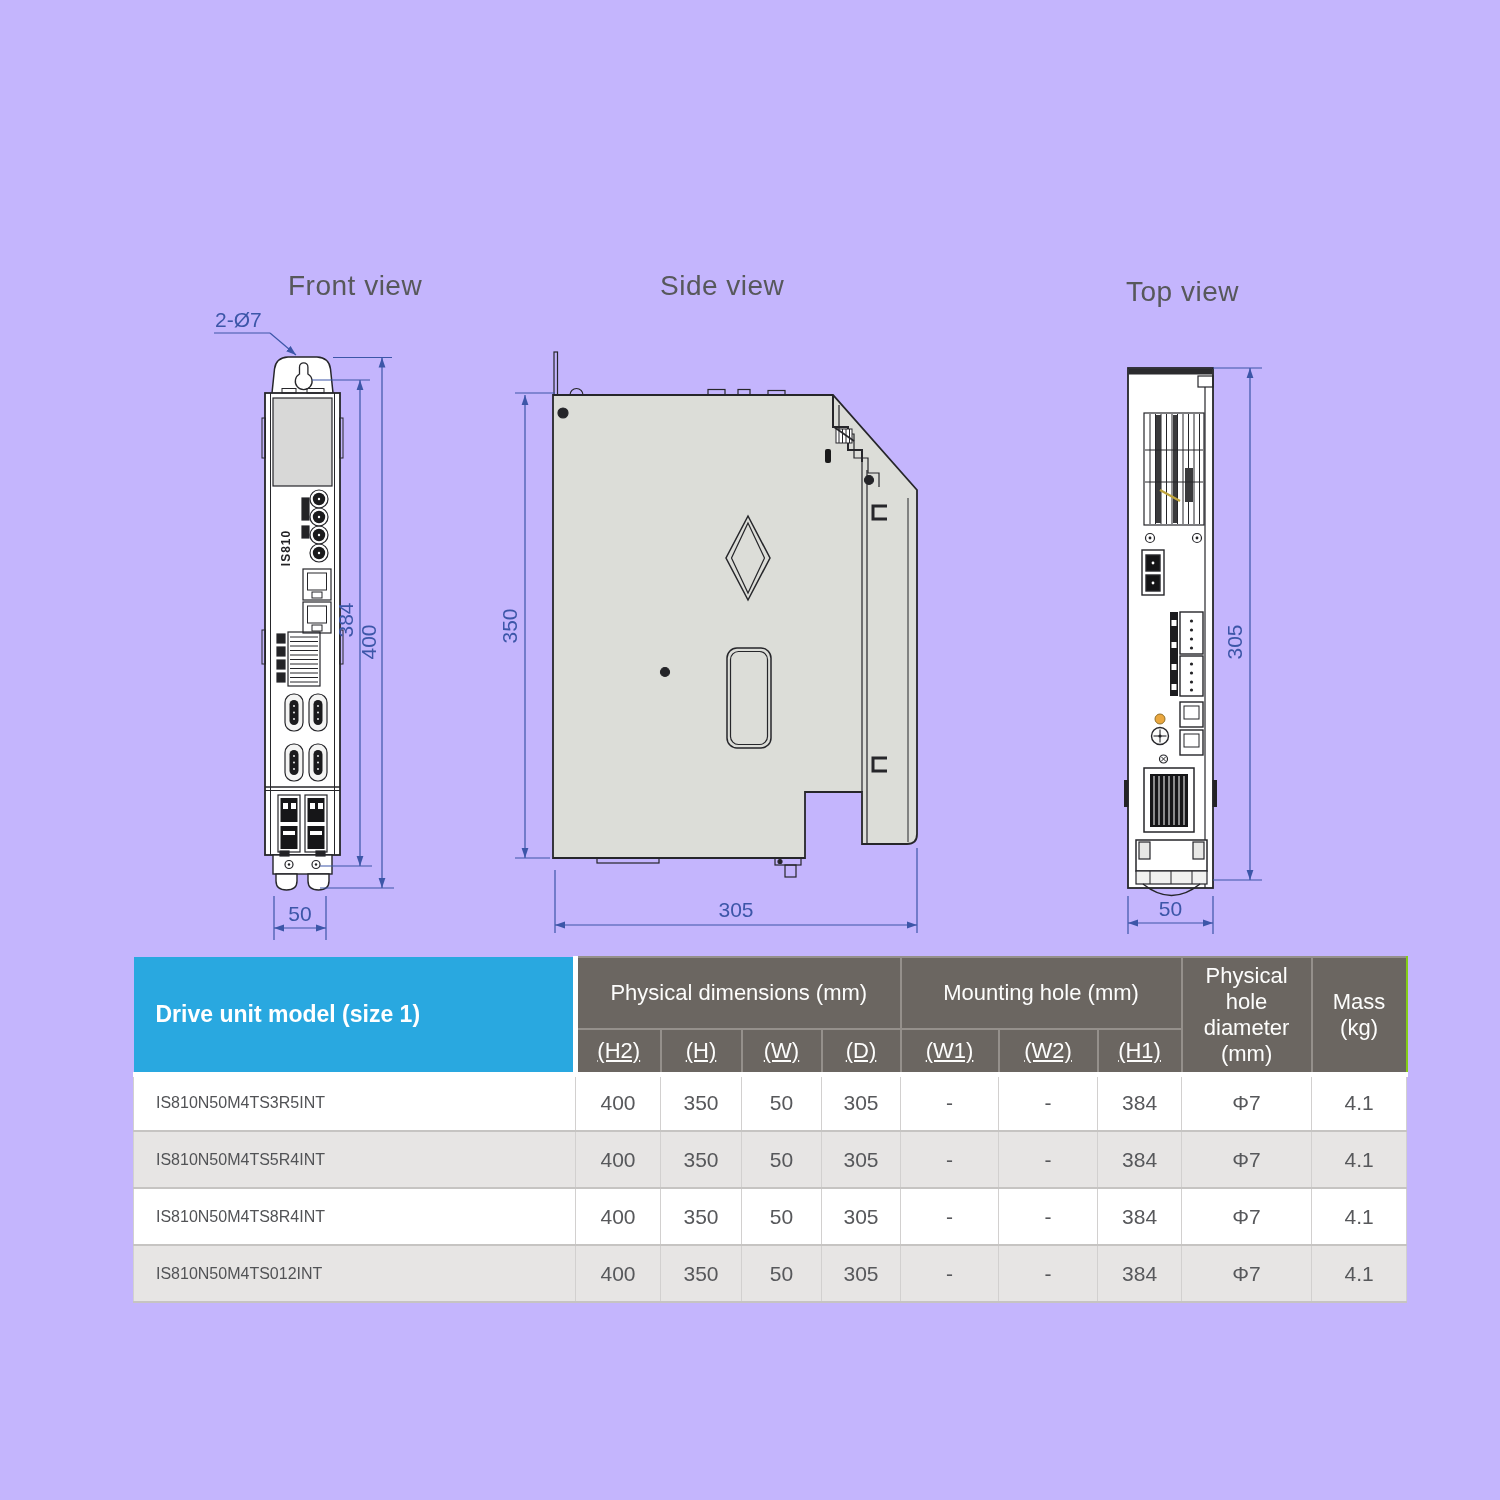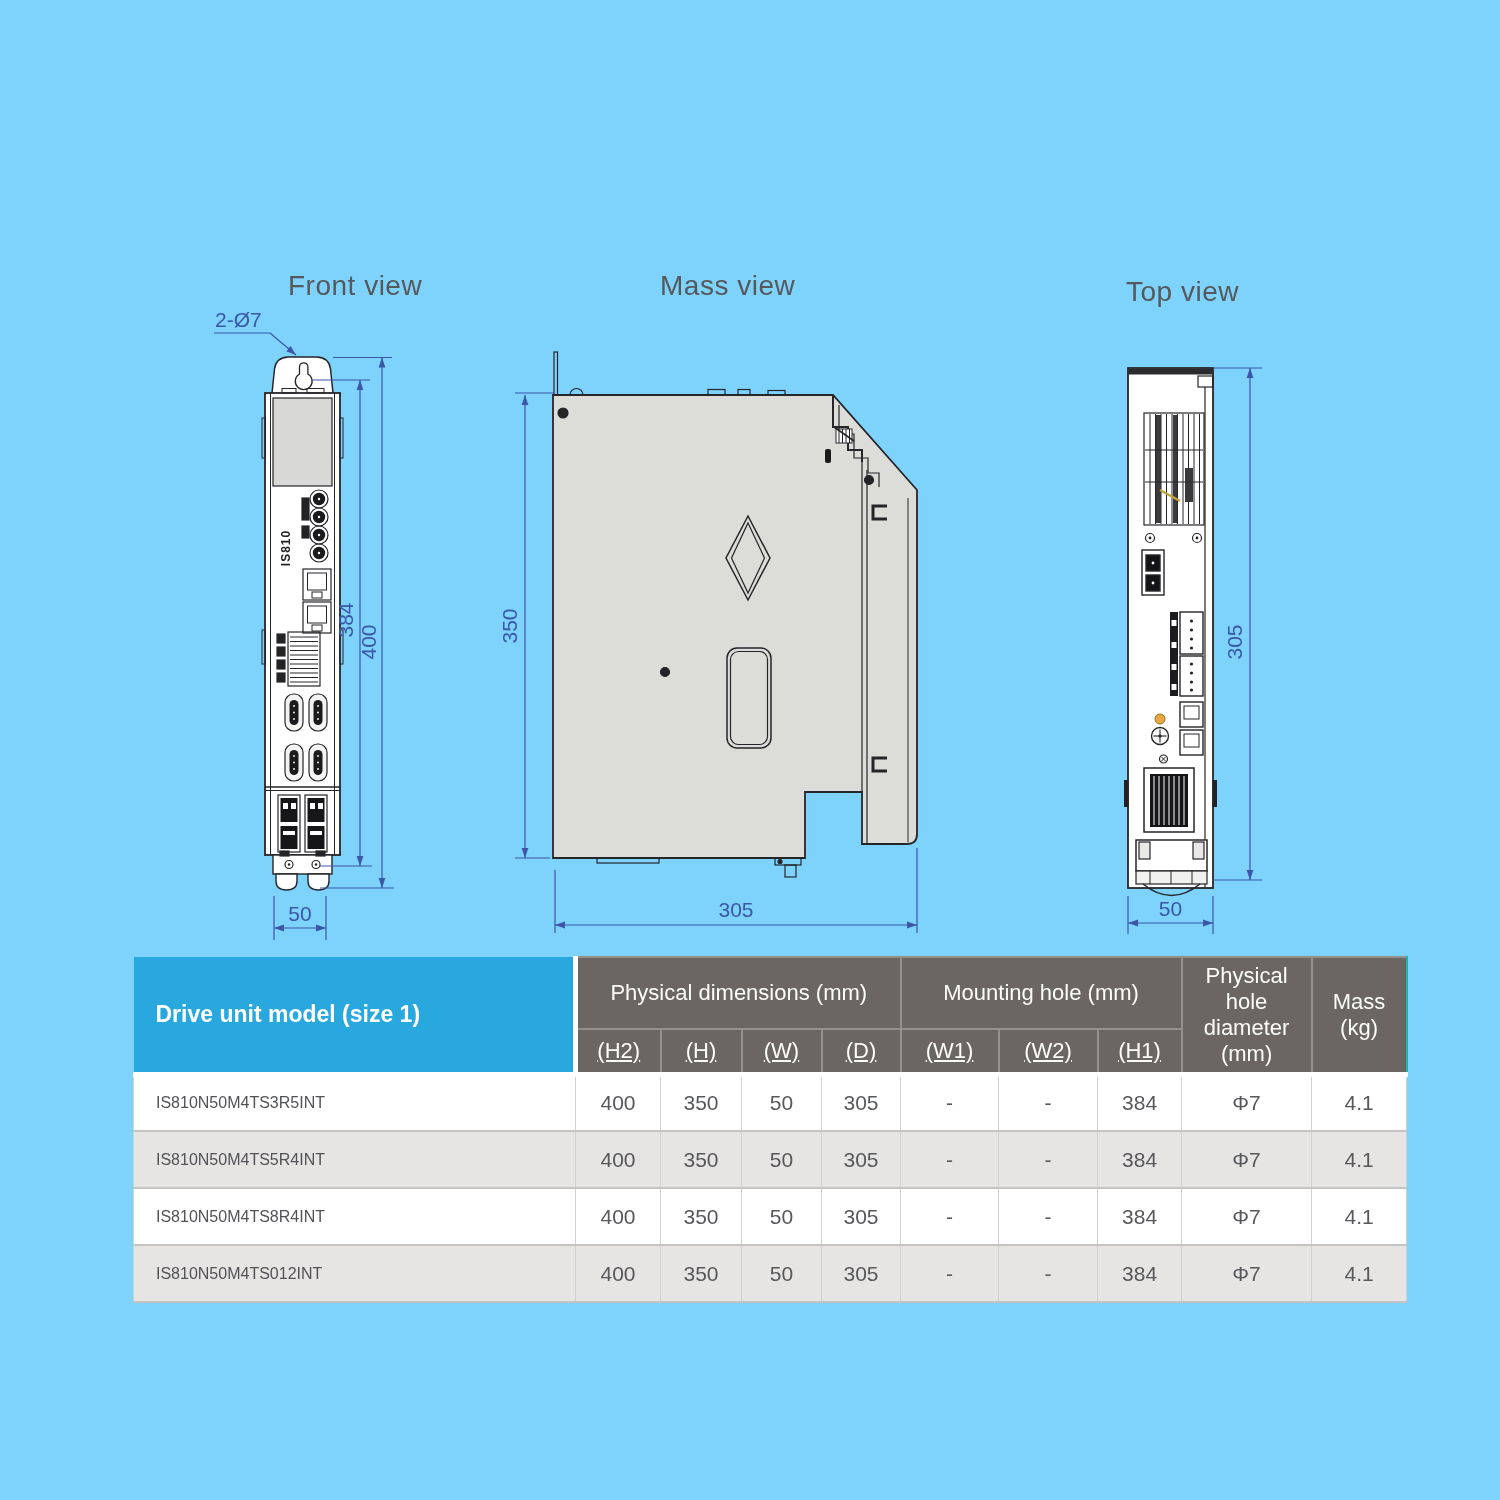--- a/index.html
+++ b/index.html
@@ -1,43 +1,43 @@
 <!DOCTYPE html>
 <html><head>
 <meta charset="utf-8">
 <style>
   * { margin:0; padding:0; box-sizing:border-box; }
   html,body { width:1500px; height:1500px; background:#fff; font-family:"Liberation Sans",sans-serif; }
-  #canvas { position:relative; width:1500px; height:1500px; background:#7dd3fc; overflow:hidden; }
+  #canvas { position:relative; width:1500px; height:1500px; background:#c4b5fd; overflow:hidden; }
   .view-title { position:absolute; font-size:28px; color:#57585b; letter-spacing:.5px; }
   svg.drawing { position:absolute; }
   svg text.dimtxt { font-family:"Liberation Sans",sans-serif; font-size:21px; fill:#3c56a8; }
   svg text.devtxt { font-family:"Liberation Sans",sans-serif; }
   table.dims { position:absolute; left:133px; top:956px; width:1273px; border-collapse:collapse; table-layout:fixed; }
   table.dims th { background:#6b6661; color:#fdfdfc; font-weight:400; font-size:22px; text-align:center;
                   border:2px solid #95908b; line-height:26px; }
   table.dims tr.group th { height:72px; }
   table.dims tr.sub th { height:45px; border-bottom:5px solid #fff;text-decoration:underline; }
   table.dims th.blue { background:#29a8e0; color:#fff; font-weight:700; font-size:23px; text-align:left;
                        padding-left:22px; border-left:none; border-top:none;
                        border-right:5px solid #fff; border-bottom:5px solid #fff; }
   table.dims th.span2 { border-bottom:5px solid #fff; }
-  table.dims th.last { border-right:2px solid #14b8a6;margin-left:13px; }
+  table.dims th.last { border-right:2px solid #84cc16;margin-left:13px; }
   table.dims td { height:57px; font-size:21px; color:#57585b; text-align:center; background:#fff;
                   border:1px solid #d2d0cf; border-bottom:2px solid #c6c4c2; }
   table.dims td.model { text-align:left; padding-left:22px; font-size:16px; color:#525356; }
   table.dims tr.alt td { background:#e7e5e4; }
 </style>
 </head>
 <body>
 
 <div id="canvas">
 
   <div class="view-title" style="left:288px; top:270px;">Front view</div>
-  <div class="view-title" style="left:660px; top:270px;">Mass view</div>
+  <div class="view-title" style="left:660px; top:270px;">Side view</div>
   <div class="view-title" style="left:1126px; top:276px;">Top view</div>
 
   <svg class="drawing" style="left:210px; top:300px;" width="195" height="650" viewBox="0 0 195 650">
     <defs>
       <marker id="aF" markerWidth="11" markerHeight="8" refX="10" refY="4" orient="auto-start-reverse" markerUnits="userSpaceOnUse">
         <path d="M0,0.6 L10,4 L0,7.4 Z" fill="#3c56a8"></path>
       </marker>
     </defs>
     <g stroke="#26262a" fill="none" stroke-width="1.5">
       <path d="M62,93 L64.5,69 Q66,57.5 78,57 L107,57 Q119,57.5 120.5,69 L123,93" fill="#fff"></path>

